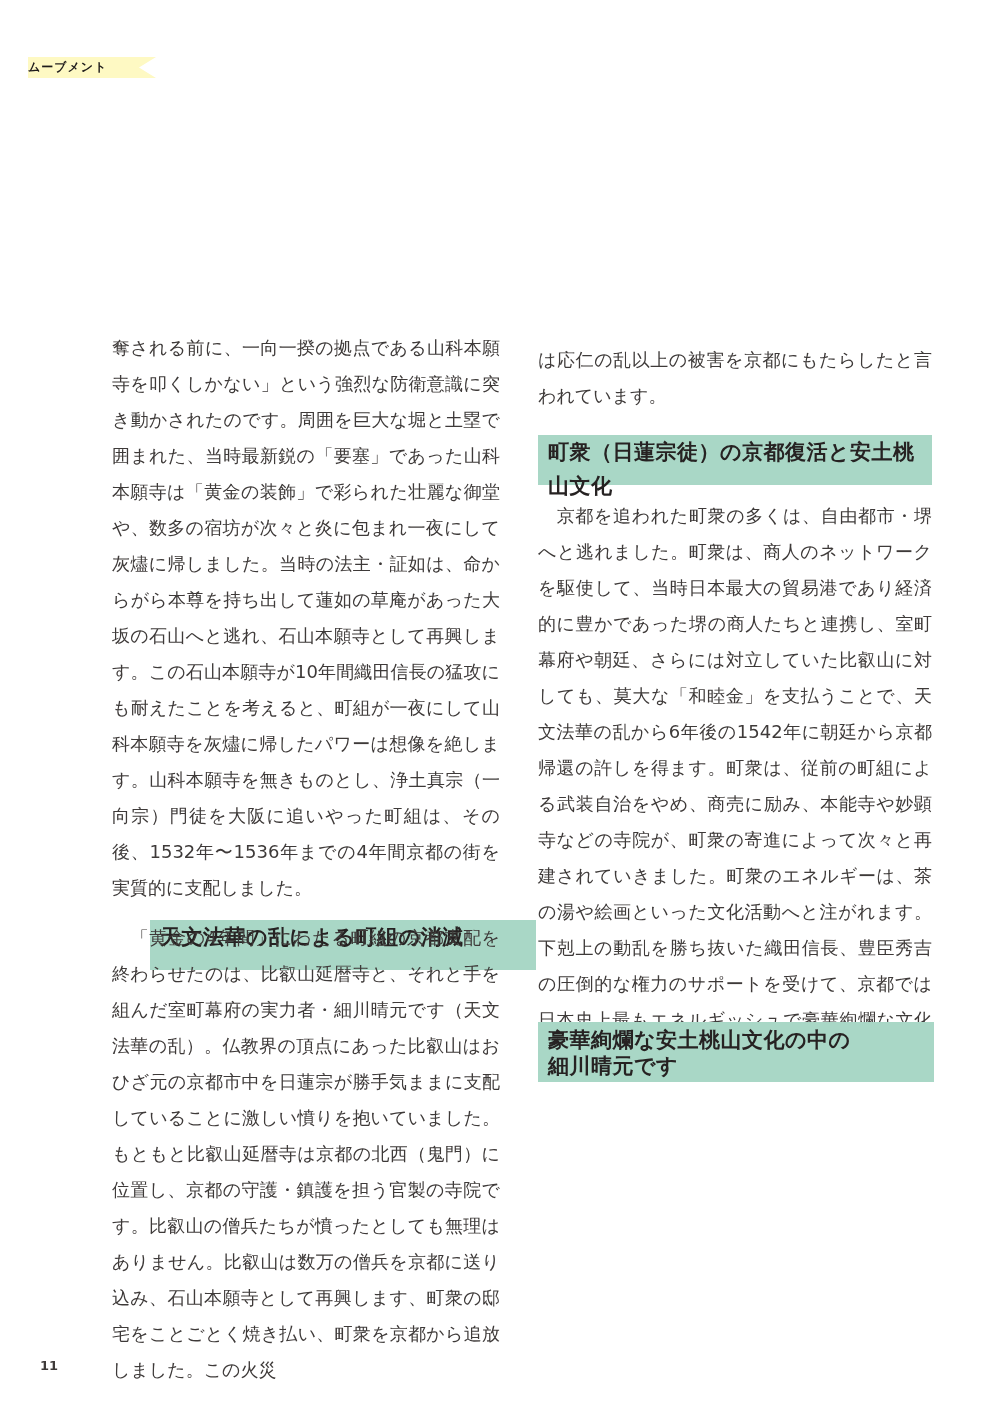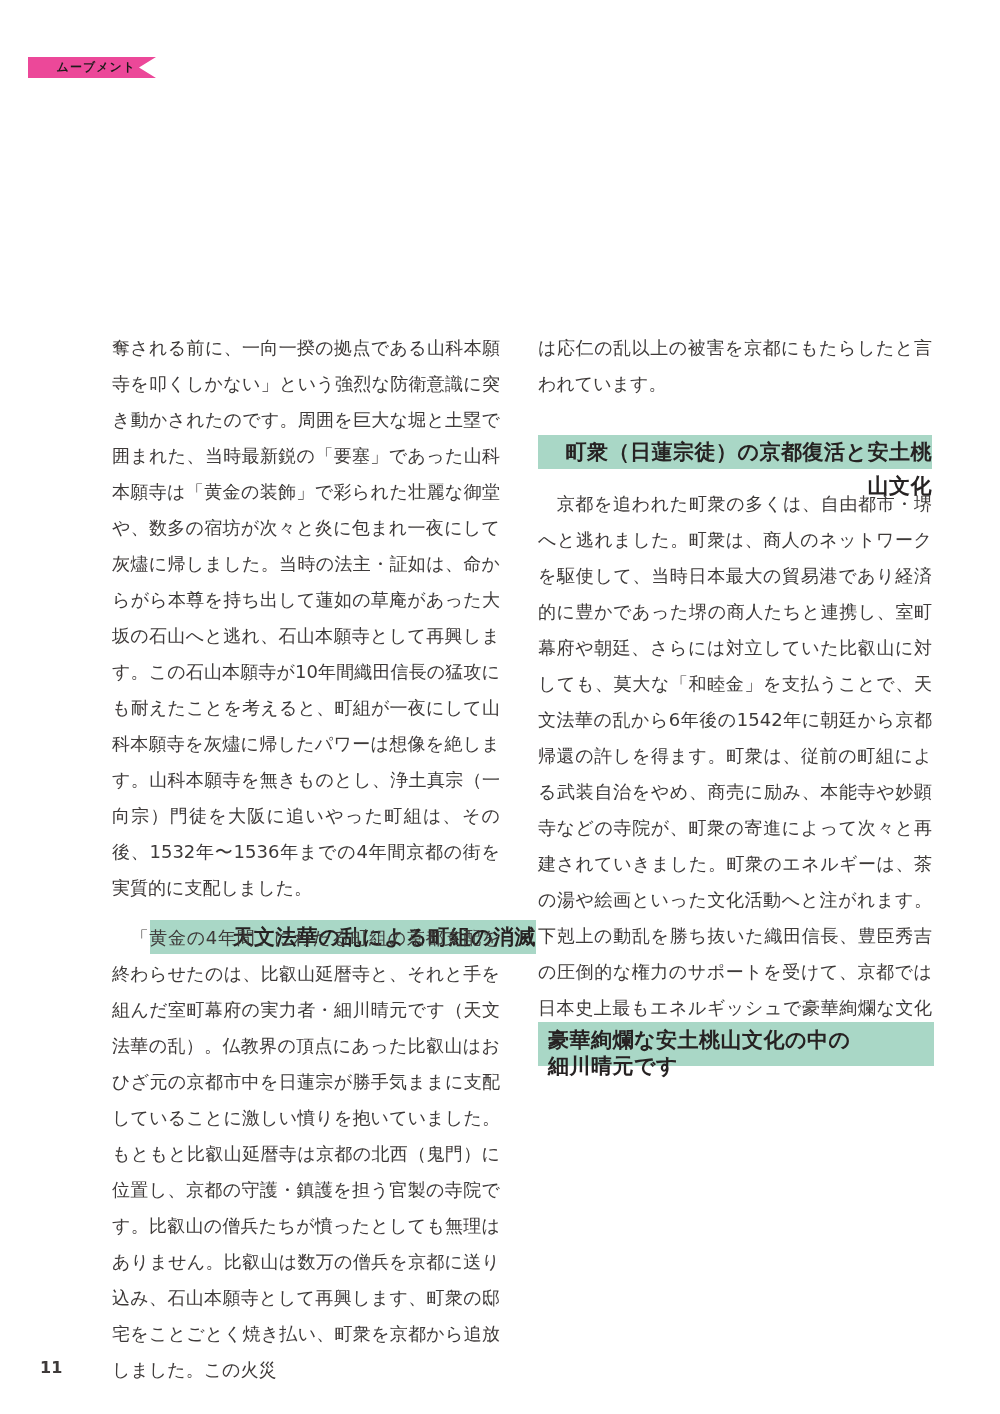--- a/index.html
+++ b/index.html
@@ -16,71 +16,70 @@
     font-family: "DejaVu Sans", "Liberation Sans", sans-serif;
     color: #3e3a39;
     overflow: hidden;
   }
   .section-tag {
     position: absolute;
     left: 28px;
     top: 57px;
     width: 128px;
     height: 21px;
-    background: #ec4899;
+    background: #fef9c3;
     clip-path: polygon(0 0, 100% 0, calc(100% - 17px) 50%, 100% 100%, 0 100%);
     box-sizing: border-box;
     padding-right: 20px;
-    text-align: right;
+    text-align: left;
     line-height: 21px;
     font-size: 12px;
     font-weight: bold;
     color: #1e1b1b;
     letter-spacing: 1px;
   }
   .body-text {
     position: absolute;
     width: 388px;
     margin: 0;
     font-size: 18px;
     line-height: 36px;
     text-align: justify;
     text-justify: inter-ideograph;
     color: #3e3a39;
   }
   .col1 { left: 112px; }
-  .col2 { left: 538px; width: 394px; }
+  .col2 { left: 538px; width: 394px; margin-top: 12px; }
   .section-heading {
     position: absolute;
     margin: 0;
     box-sizing: border-box;
     background: #a9d7c6;
     color: #262222;
     font-weight: bold;
     font-size: 21px;
     letter-spacing: 0.5px;
   }
   .heading-single {
     width: 386px;
-    height: 34px;
+    height: 50px;
     line-height: 34px;
     padding-left: 10px;
-    text-align: right;
   }
   .heading-double {
     width: 396px;
-    height: 44px;
+    height: 60px;
     line-height: 26px;
     padding: 5px 0 0 10px;
   }
   .page-number {
     position: absolute;
     left: 40px;
     top: 1358px;
-    font-size: 16px;
+    font-size: 13px;
     font-weight: bold;
     color: #3e3a39;
   }
 </style>
 </head>
 <body>
 
 <div class="page">
 
   <div class="section-tag">

